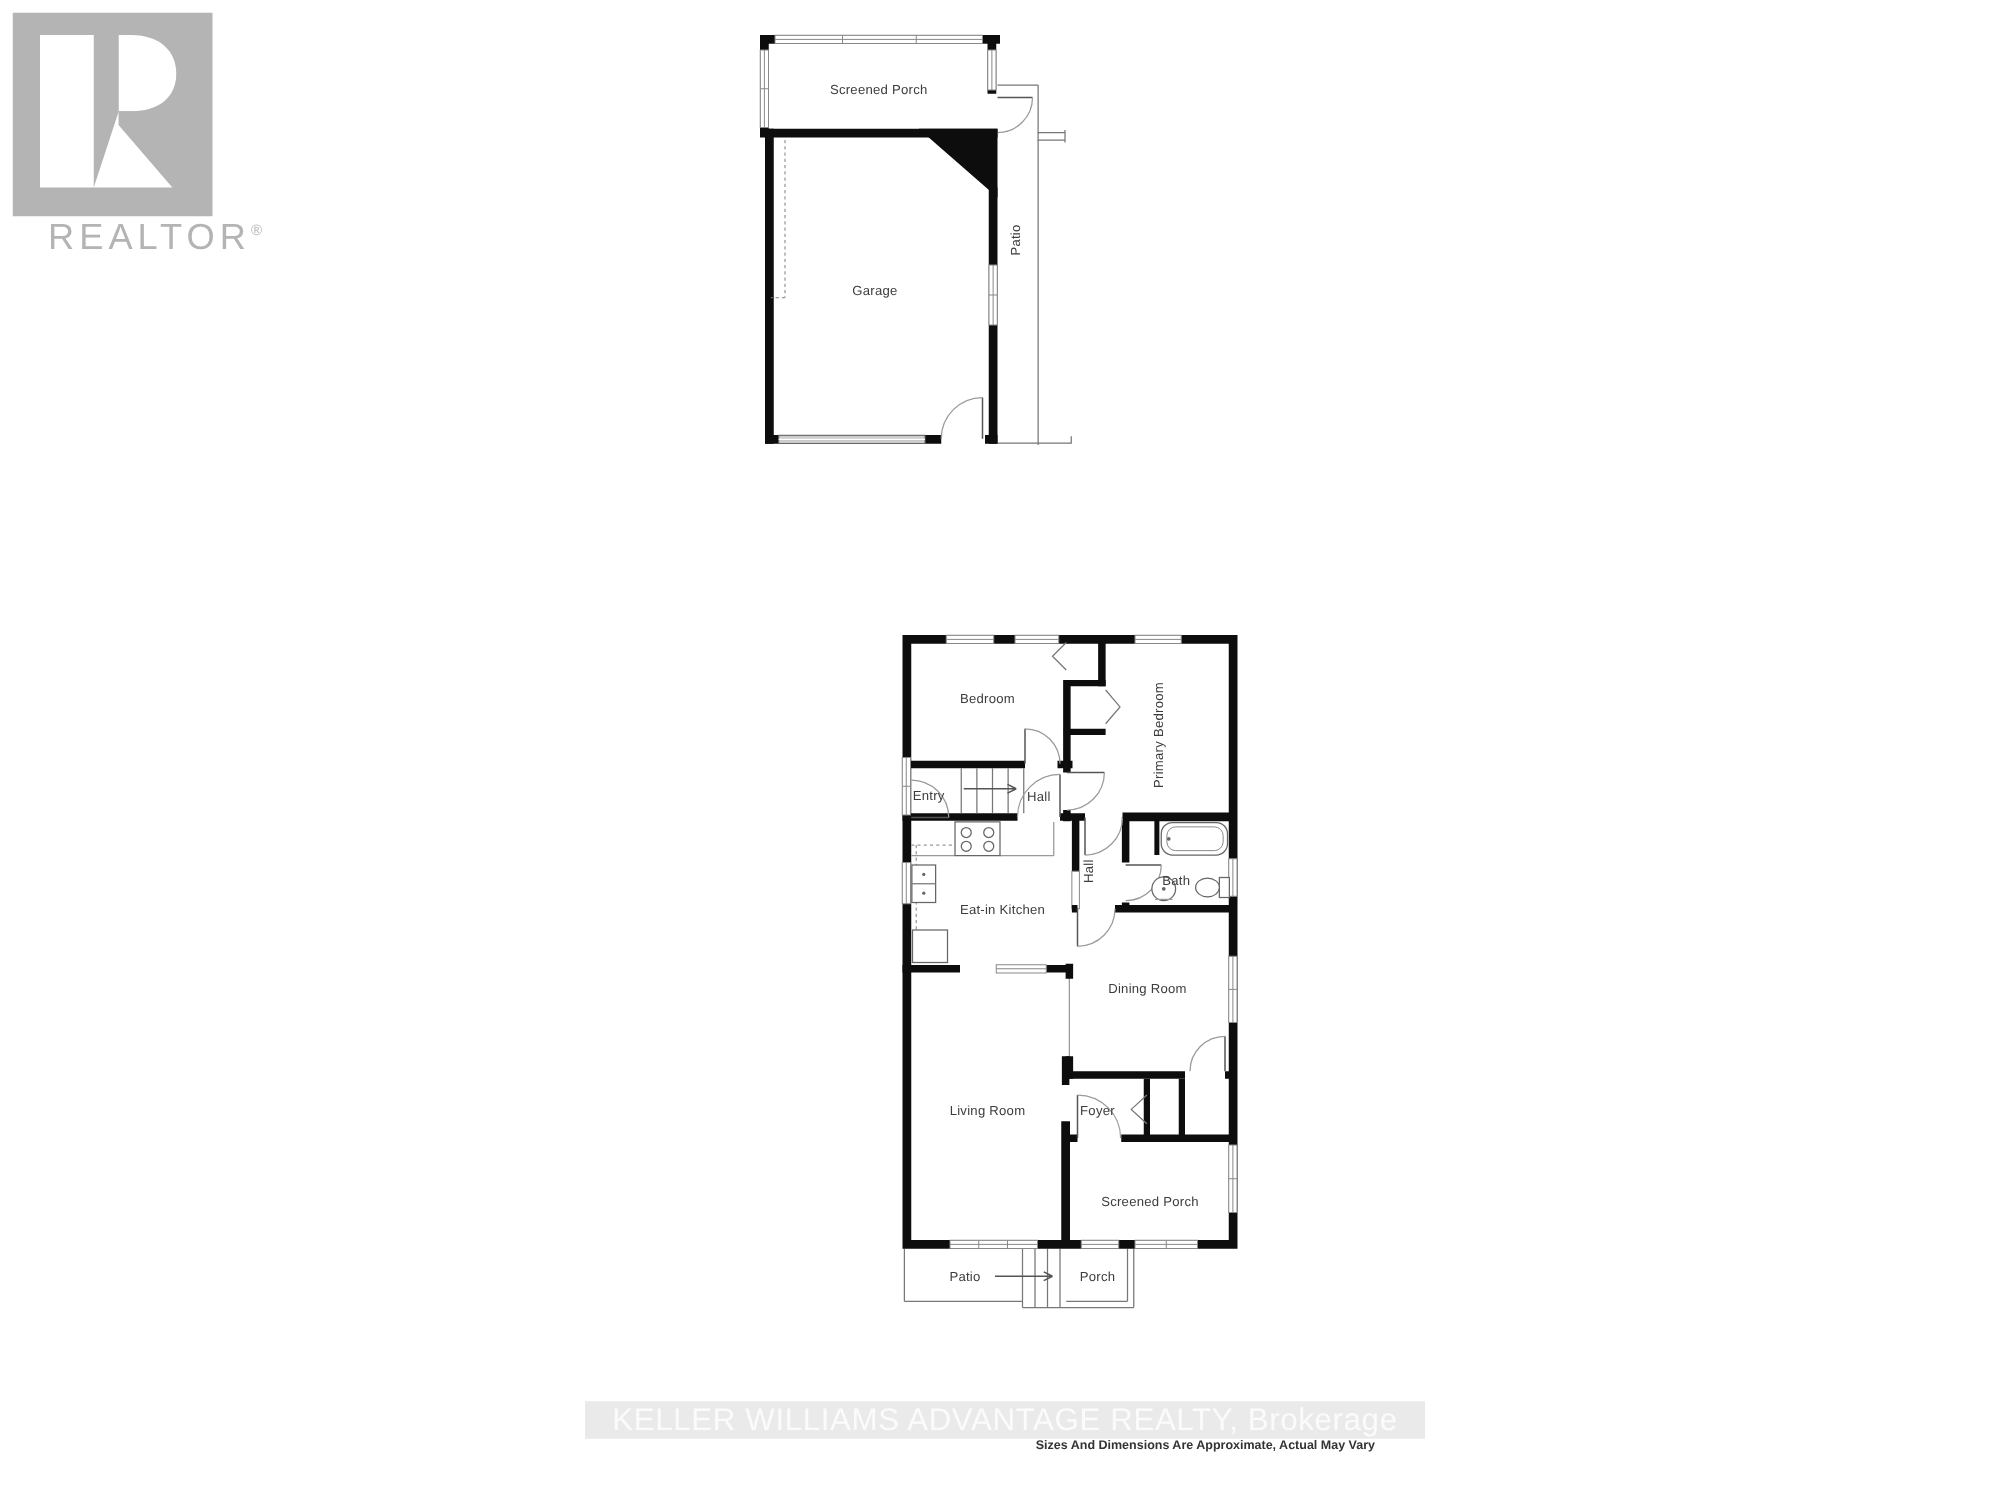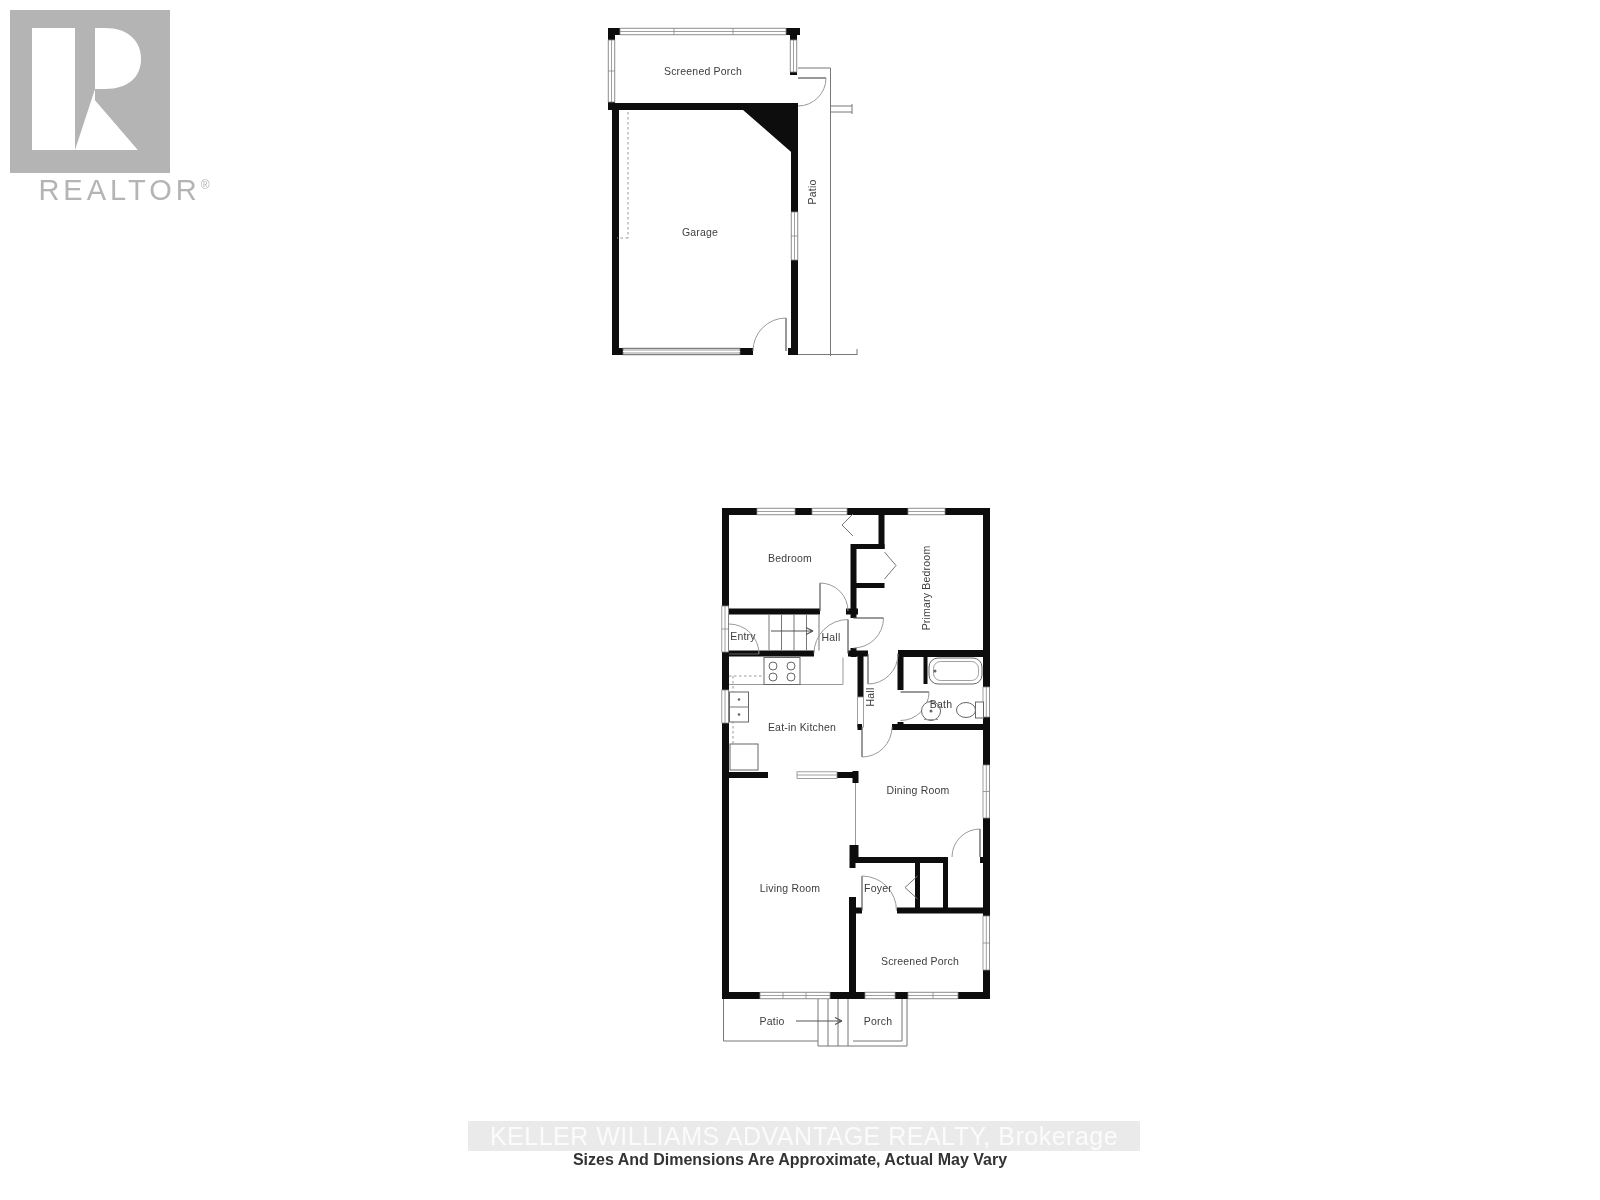--- a/index.html
+++ b/index.html
@@ -9,22 +9,22 @@
   
   #logo-text{left:8px;top:174px;width:172px;text-align:center;color:#b4b4b4;
      font-size:29px;letter-spacing:4px;font-weight:400;}
   #logo-text sup{font-size:12px;letter-spacing:0;}
   
   svg text{font-family:"Liberation Sans",sans-serif;font-size:10.5px;fill:#3d3d3d;letter-spacing:.2px;}
   
   #watermark{left:468px;top:1121px;width:672px;height:30px;background:#eaeaea;
      color:#fbfbfb;font-size:25px;line-height:30px;text-align:center;white-space:nowrap;
      letter-spacing:.5px;}
-  #disclaimer{left:480px;top:1151px;width:620px;text-align:center;color:#333;
-     font-size:16px;font-weight:bold;}
+  #disclaimer{left:480px;top:1151px;width:620px;text-align:right;color:#333;
+     font-size:10px;font-weight:bold;}
   .w{stroke:#0d0d0d;fill:none;}
   .w7{stroke-width:7;} .w6{stroke-width:6;} .w5{stroke-width:5;} .w4{stroke-width:4;}
   .thin{stroke:#777;stroke-width:1;fill:none;}
   .thin2{stroke:#999;stroke-width:1;fill:none;}
   .arc{stroke:#9a9a9a;stroke-width:1;fill:none;}
   .leaf{stroke:#555;stroke-width:1.2;fill:none;}
   .win{fill:#fff;stroke:#888;stroke-width:.8;}
   .winl{stroke:#888;stroke-width:.8;fill:none;}
   .fix{fill:#fff;stroke:#666;stroke-width:1;}
   .dash{stroke:#999;stroke-width:1;fill:none;stroke-dasharray:2.5 2.5;}

